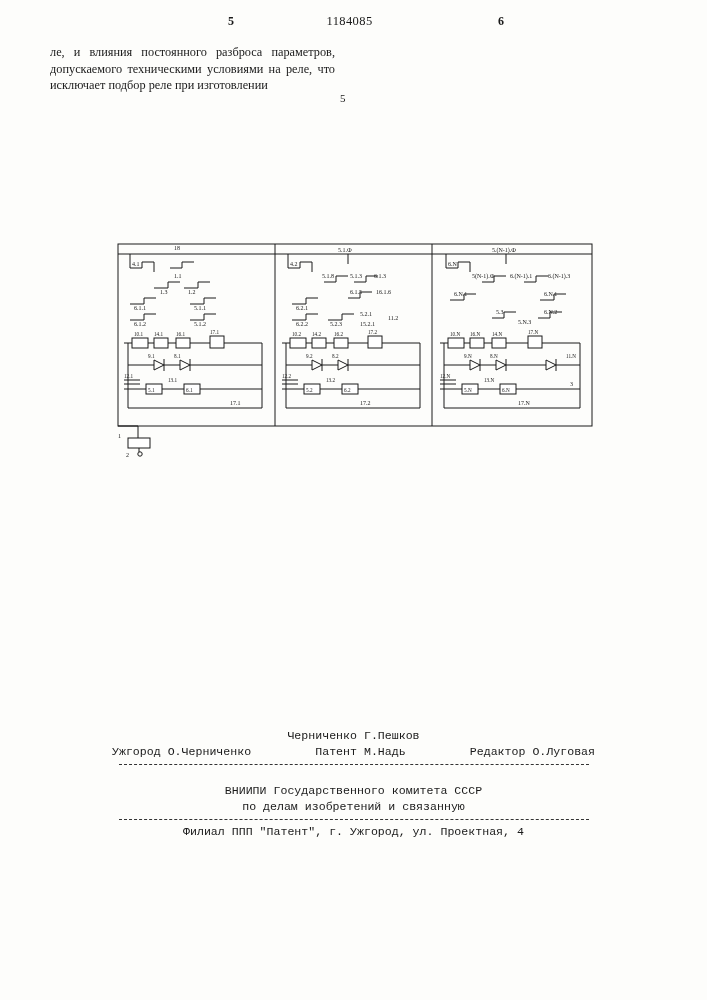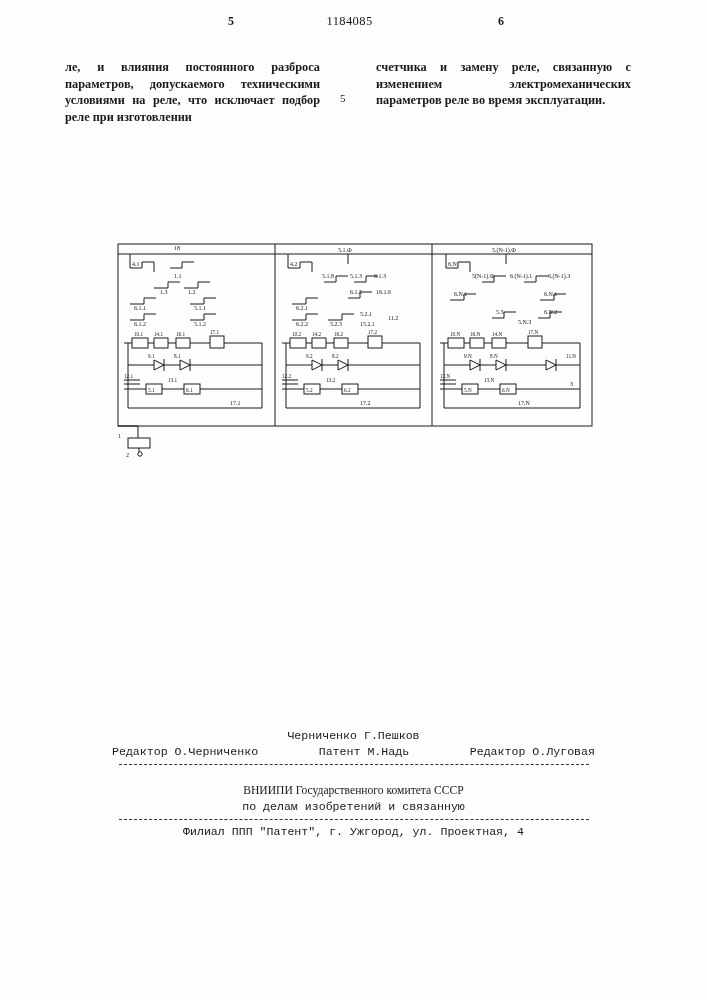--- a/index.html
+++ b/index.html
@@ -62,21 +62,21 @@
     gap: 26px;
     font-size: 12.3px;
     line-height: 16.5px;
   }
   .text-col {
     width: 285px;
     text-align: justify;
     text-justify: inter-word;
     hyphens: manual;
   }
-  .text-col p { margin: 15px; font-weight: bold; }
+  .text-col p { margin: 0; }
   .mid-marker {
     position: absolute;
     left: 340px;
     top: 92px;
     font-size: 11px;
   }
   
   .figure {
     position: absolute;
     left: 110px;
@@ -106,39 +106,36 @@
     justify-content: space-between;
     padding: 0 112px;
     margin-top: 2px;
   }
   .rule {
     margin: 4px auto 4px auto;
     width: 470px;
     border-top: 1px dashed #333;
     height: 0;
   }
-  .footer .blk { margin-top: 18px; font-family: Liberation Serif, serif; }
+  .footer .blk { margin-top: 18px; }
 </style>
 </head>
 <body>
 
 <div class="page">
 
   <div class="header">
     <span class="col-num-left">5</span>
     <span class="doc-num">1184085</span>
     <span class="col-num-right">6</span>
   </div>
 
   <div class="text-block">
     <div class="text-col">
       <p>ле, и влияния постоянного разброса параметров, допускаемого техническими условиями на реле, что исключает подбор реле при изготовлении</p>
-    </div>
-    <div class="text-col">
-      <p>счетчика и замену реле, связанную с изменением электромеханических параметров реле во время эксплуатации.</p>
     </div>
   </div>
   <div class="mid-marker">5</div>
 
   <div class="figure">
     <svg width="490" height="220" viewBox="0 0 490 220" xmlns="http://www.w3.org/2000/svg">
       <defs>
         <style>
           .ln { stroke:#1a1a1a; stroke-width:1; fill:none; }
           .lnb { stroke:#1a1a1a; stroke-width:1.4; fill:none; }
@@ -358,21 +355,21 @@
       <text class="tx" x="8" y="200">1</text>
       <text class="tx" x="16" y="219">2</text>
       <circle cx="30" cy="216" r="2.2" class="ln"></circle>
       <line x1="29" y1="210" x2="29" y2="214" class="ln"></line>
     </svg>
   </div>
 
   <div class="footer">
     <div class="center">Черниченко Г.Пешков</div>
     <div class="footer-row">
-      <span>Редактор О.Черниченко</span>
+      <span>Ужгород О.Черниченко</span>
       <span>Патент М.Надь</span>
       <span>Редактор О.Луговая</span>
     </div>
     <div class="rule"></div>
     <div class="center blk">ВНИИПИ Государственного комитета СССР</div>
     <div class="center">по делам изобретений и связанную</div>
     <div class="rule"></div>
     <div class="center">Филиал ППП "Патент", г. Ужгород, ул. Проектная, 4</div>
   </div>
 

